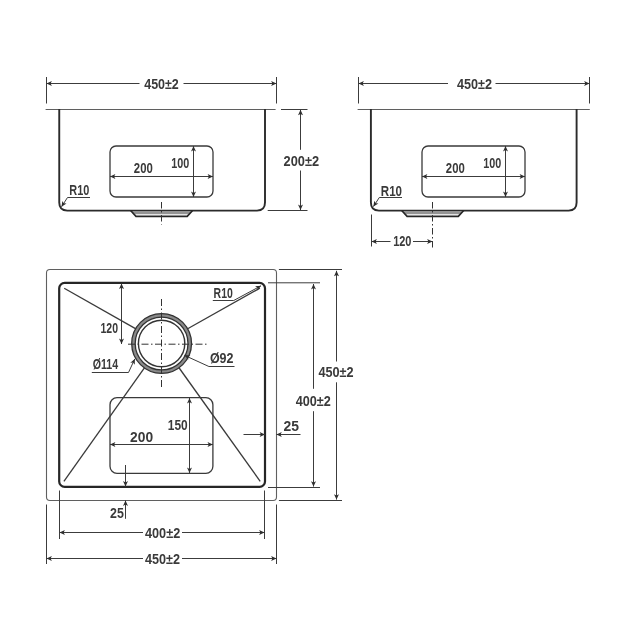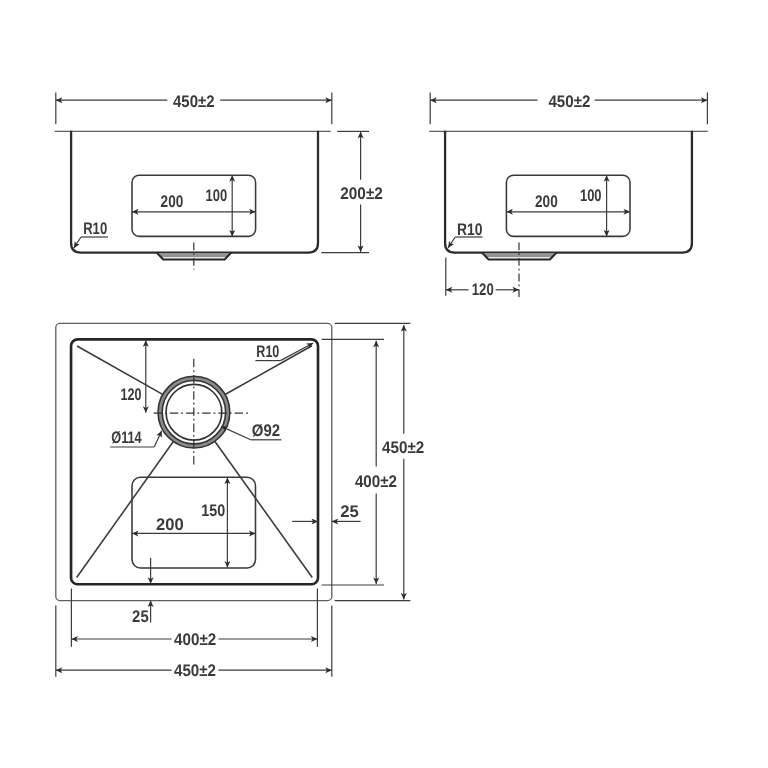--- a/index.html
+++ b/index.html
@@ -1,16 +1,16 @@
 <!DOCTYPE html>
 <html><head>
 <meta charset="utf-8">
 <style>
   html,body{margin:0;padding:0;background:#fff;}
-  .wrap{width:640px;height:640px;position:relative;background:#5eead4;text-decoration:underline;}
+  .wrap{width:640px;height:568px;position:relative;background:#5eead4;text-decoration:underline;}
   text{font-family:"Liberation Sans",sans-serif;fill:#3a3a3a;font-size:14px;font-weight:700;}
 </style>
 </head>
 <body>
 <div class="wrap">
 <svg width="640" height="640" viewBox="0 0 640 640">
 <defs>
 <marker id="ar" refX="0" refY="0" markerWidth="14" markerHeight="10" orient="auto-start-reverse" markerUnits="userSpaceOnUse" overflow="visible">
   <path d="M0,0 L-5.4,2.5 L-4.1,0 L-5.4,-2.5 Z" fill="#2e2e2e"></path>
 </marker>

